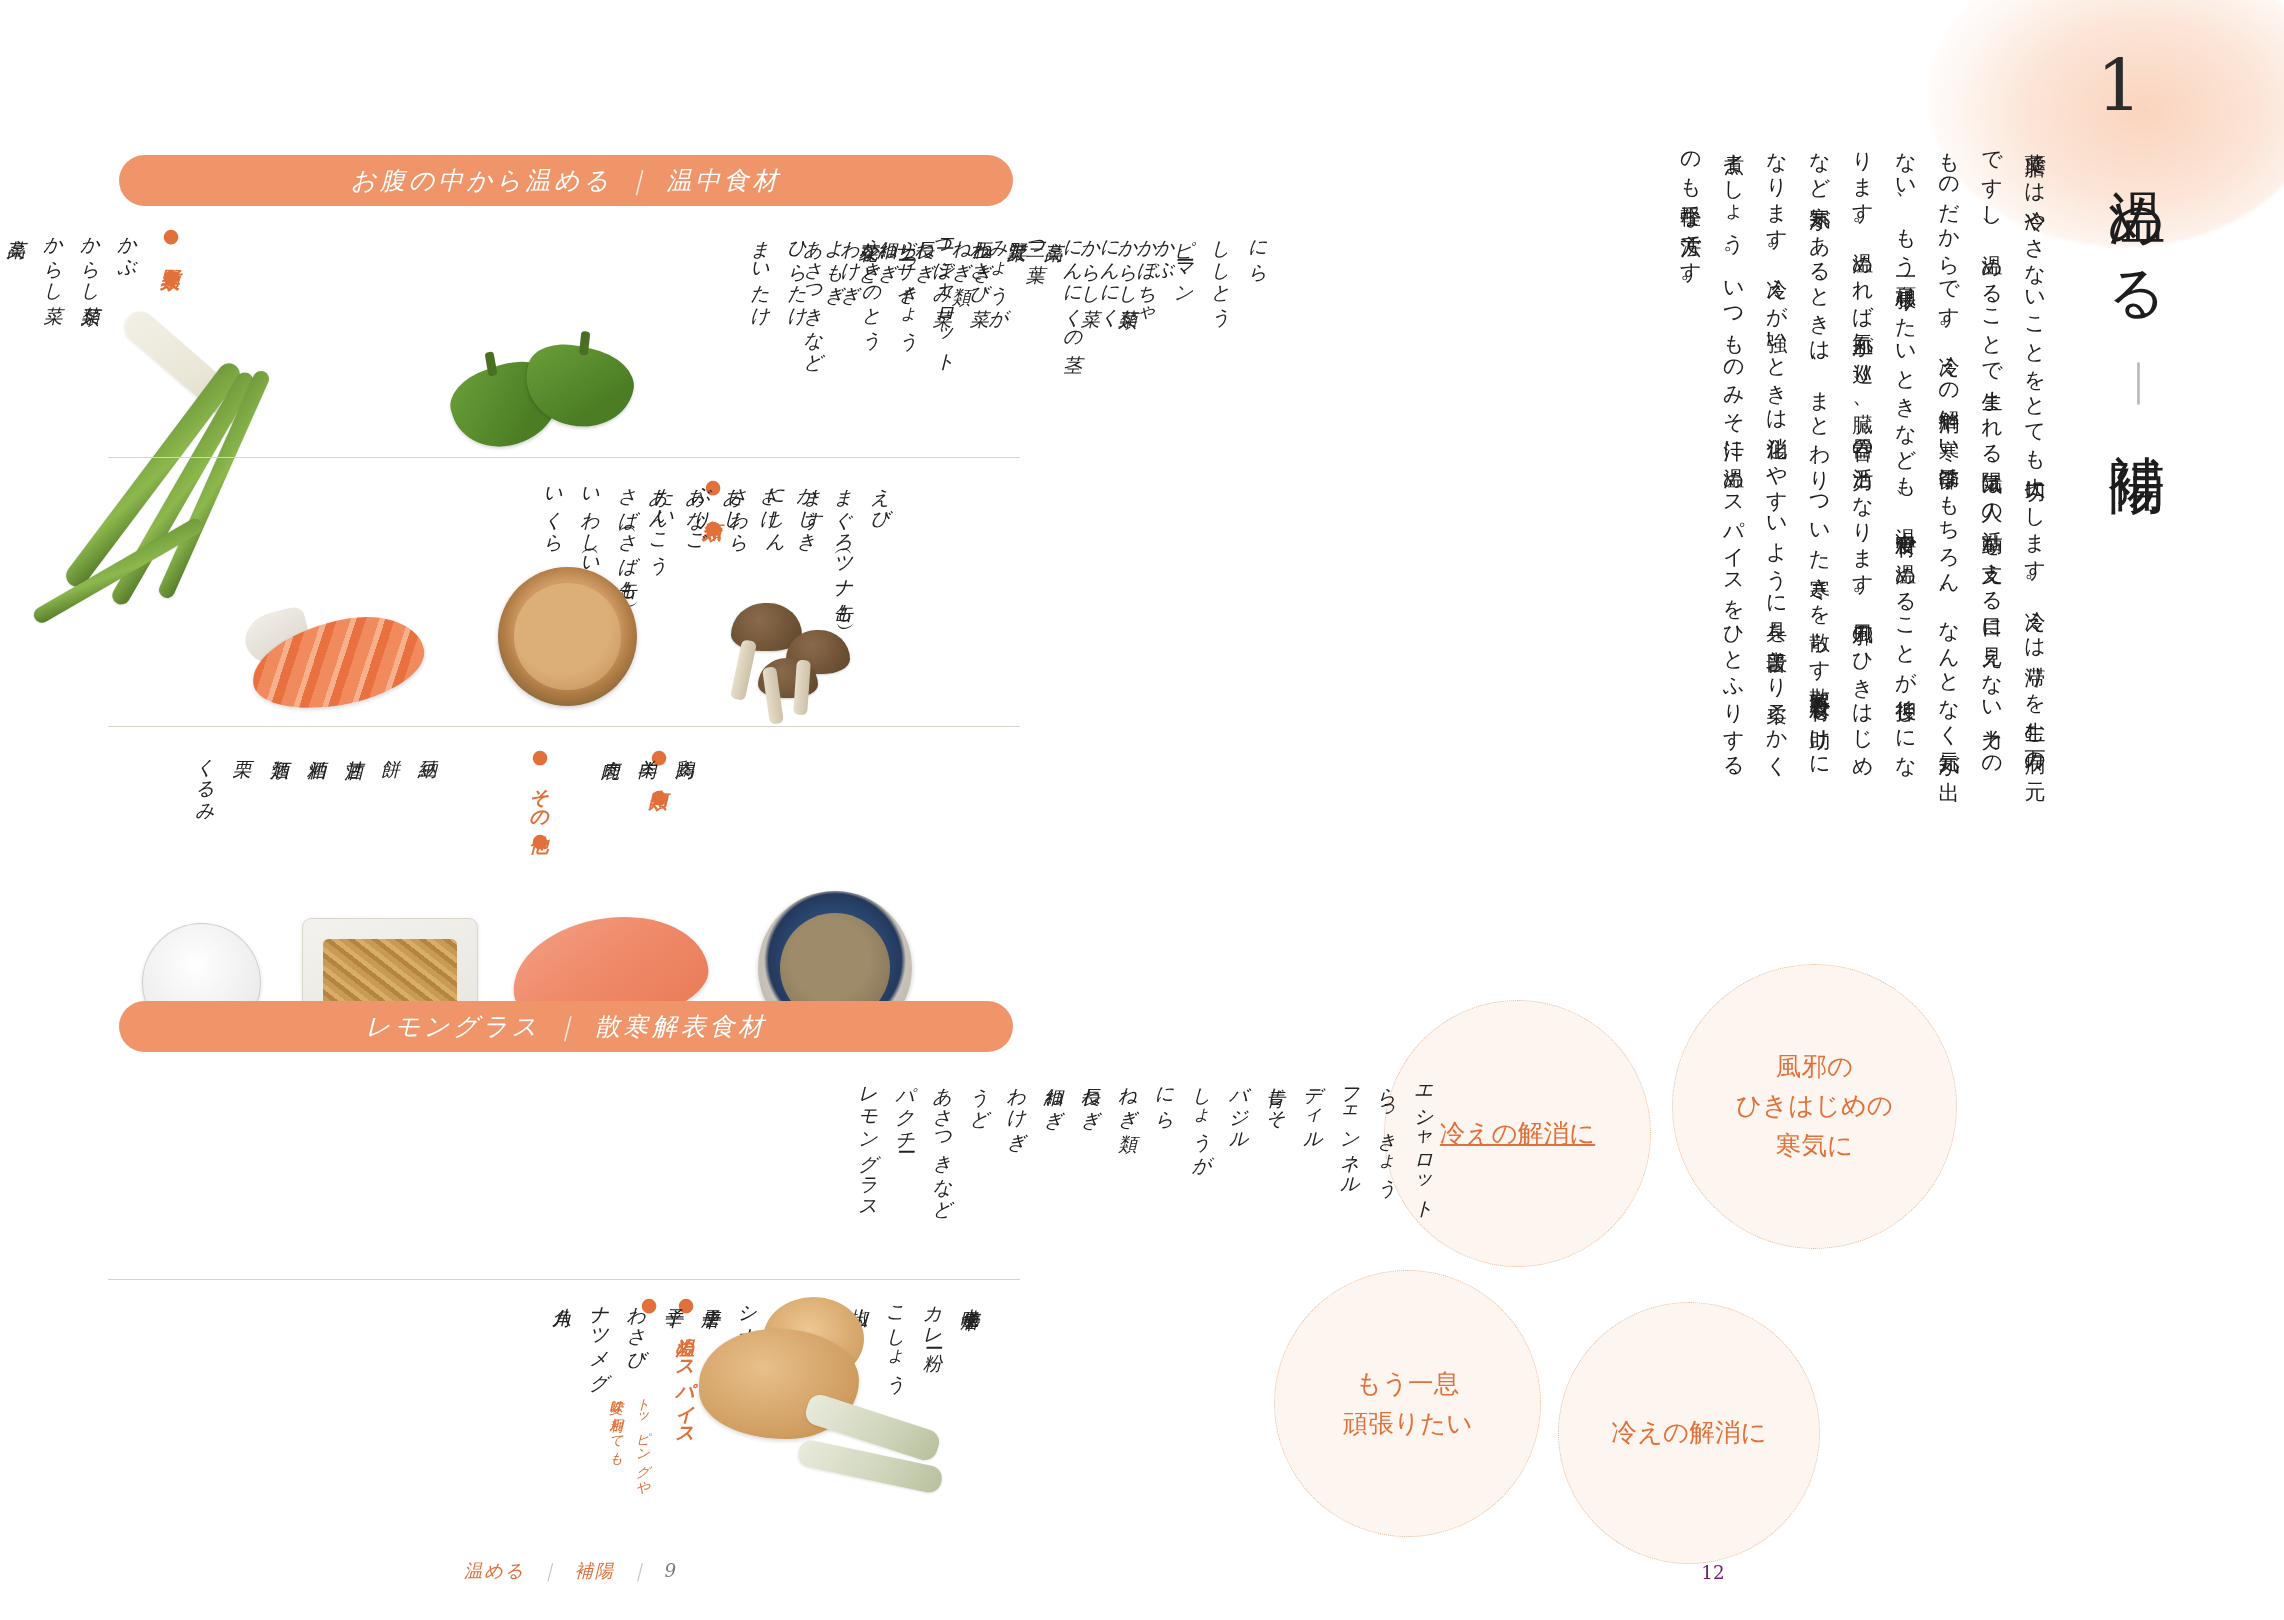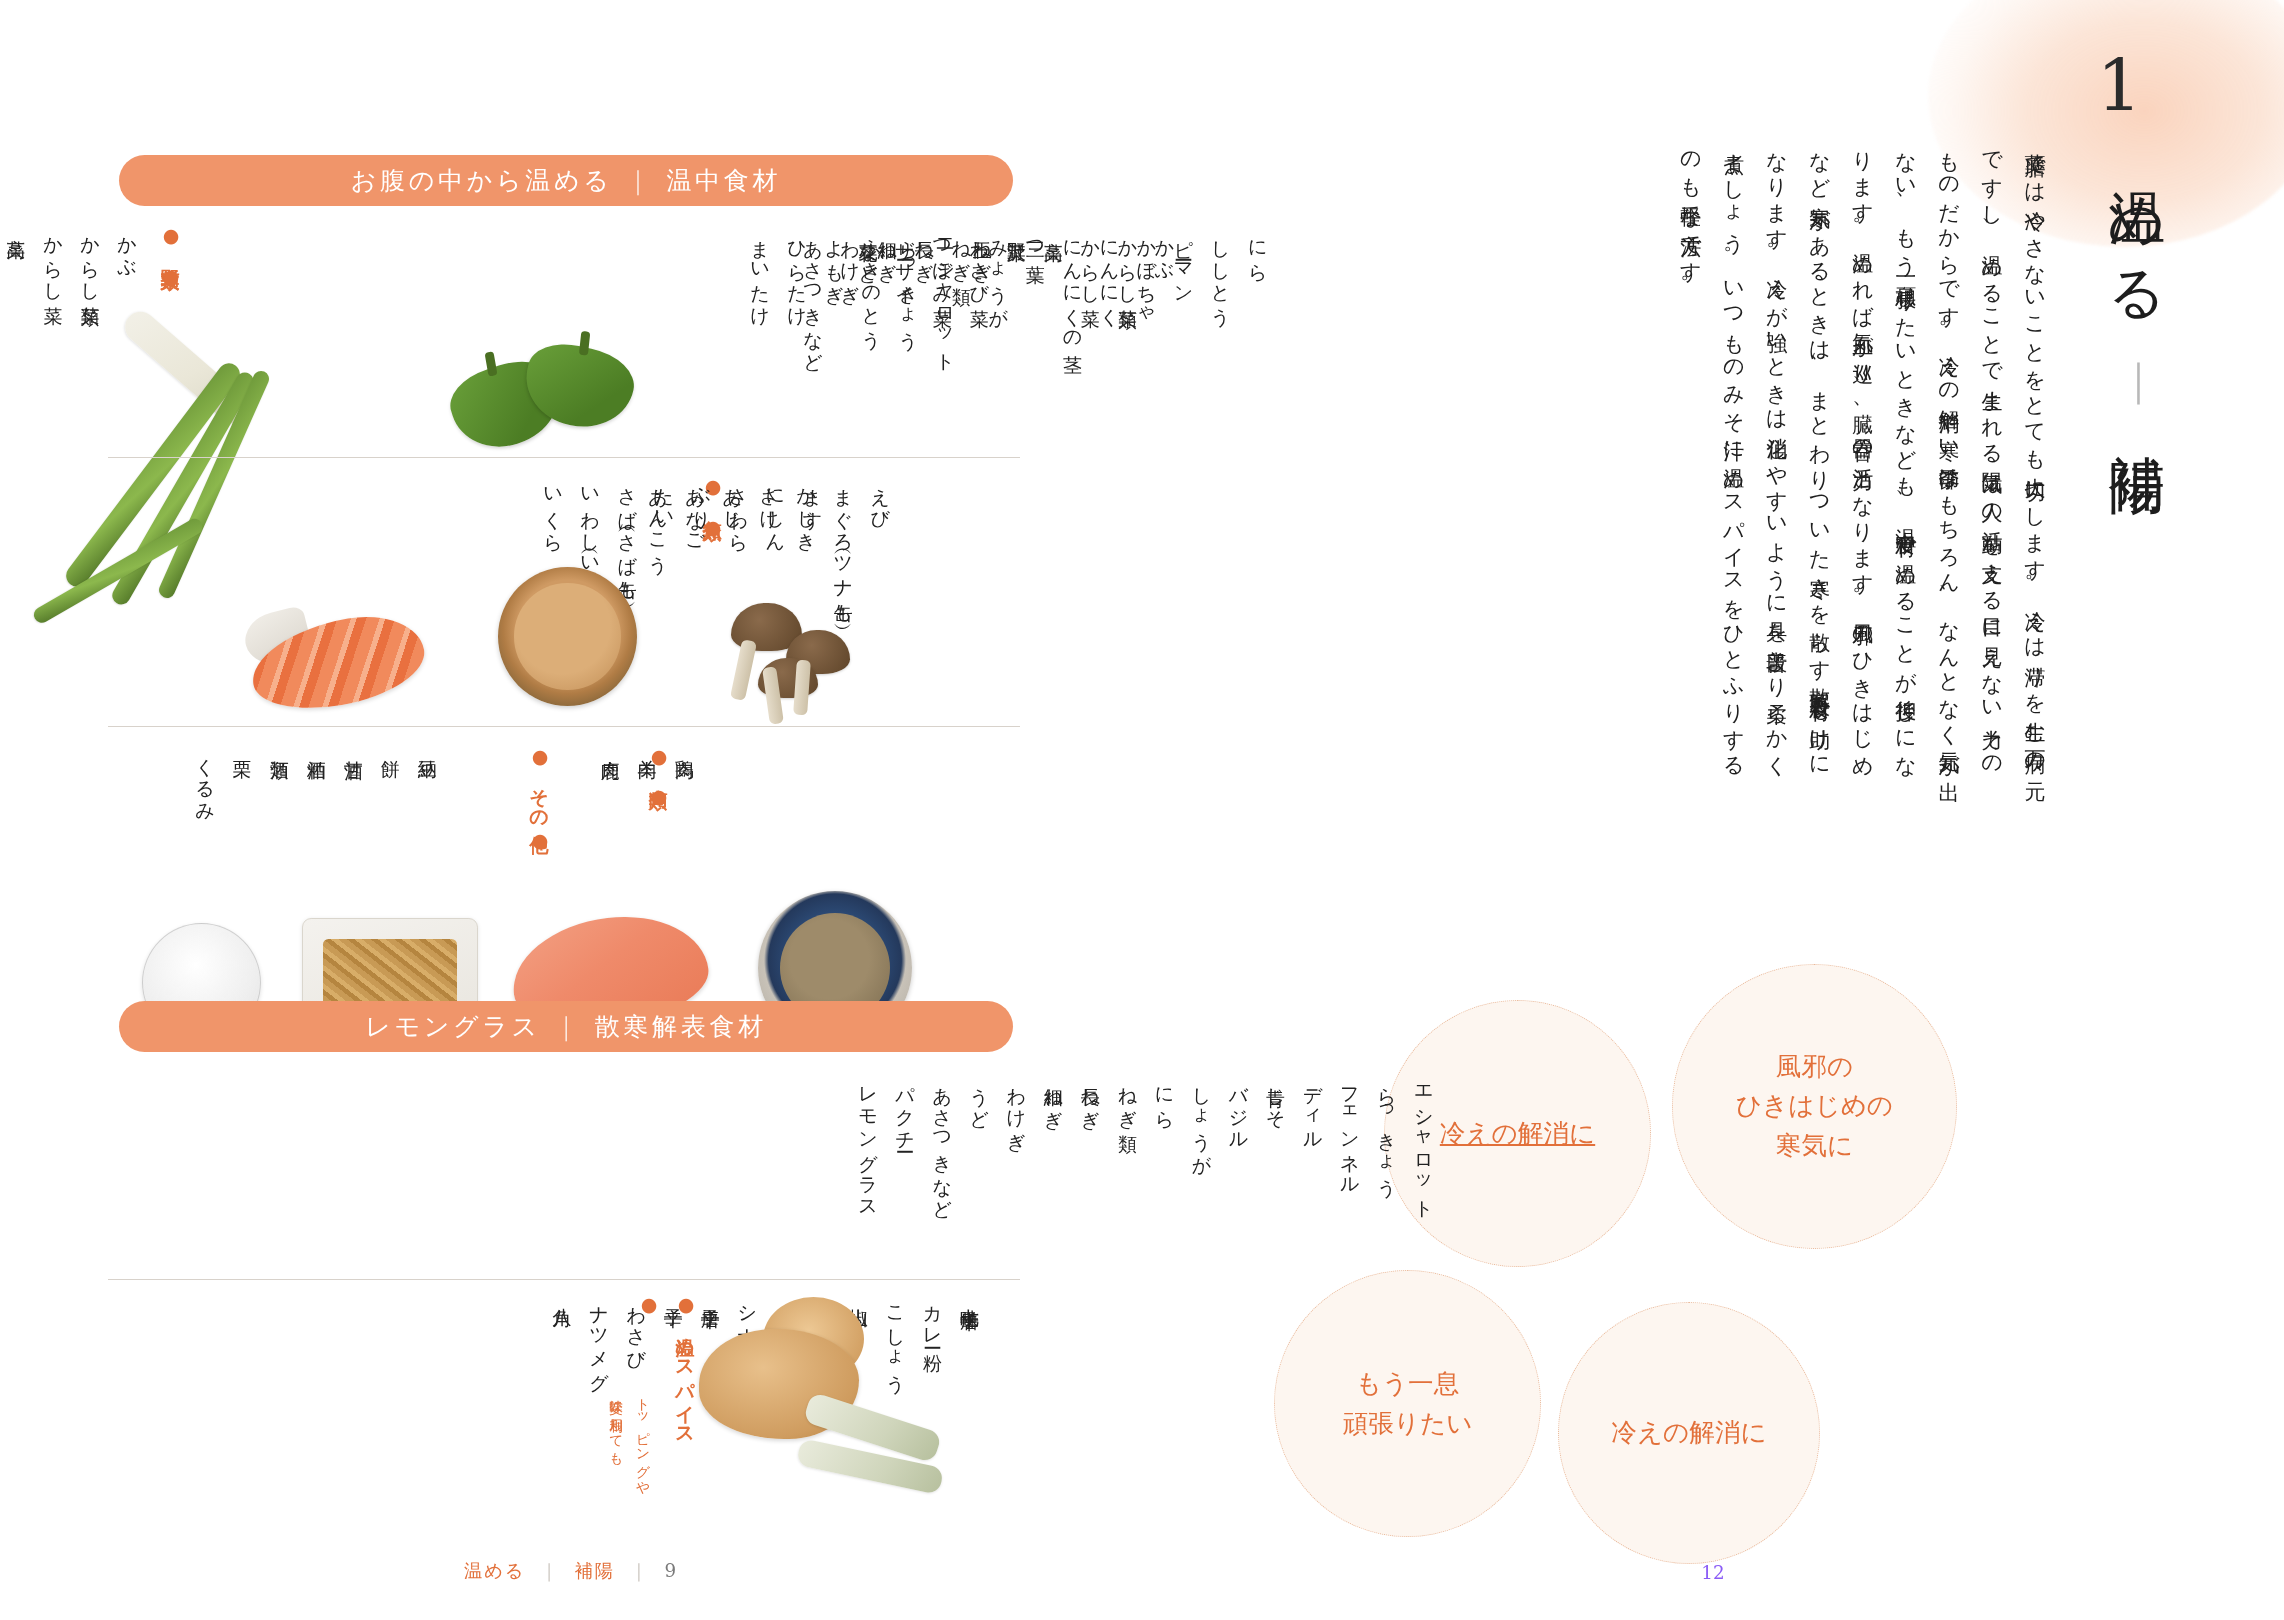--- a/index.html
+++ b/index.html
@@ -58,25 +58,25 @@
     font-family:"DejaVu Serif","Liberation Serif",serif;
     line-height:1.55;
   }
   .c1{left:242px;top:50px;width:265px;height:265px;font-size:25.6px;text-decoration:underline;}
   .c2{left:530px;top:13.7px;width:283px;height:283px;font-size:25.6px;}
   .c3{left:132px;top:320px;width:265px;height:265px;font-size:25.6px;text-align:center;}
   .c4{left:416px;top:352px;width:260px;height:260px;font-size:25.6px;}
 
   .folio-right{
     position:absolute;left:0;right:0;bottom:38px;text-align:center;
-    font-size:18.3px;color:#8b5cf6;font-family:"DejaVu Serif","Liberation Serif",serif;
+    font-size:18.3px;color:#701a75;font-family:"DejaVu Serif","Liberation Serif",serif;
   }
 
   
-  .page-left{position:absolute;left:0;top:0;width:1142px;height:1621px;}
+  .page-left{position:absolute;left:0;top:0;width:1142px;height:1621px;font-style:italic;}
 
   .band{
     position:absolute;left:119px;width:894px;height:51px;
     background:#f0956a;border-radius:25.6px;
     display:flex;align-items:center;justify-content:center;
     color:#ffffff;font-size:25px;letter-spacing:3.7px;
     font-family:"DejaVu Serif","Liberation Serif",serif;
   }
   .band .vbar{margin:0 12.8px;opacity:.8;}
   .band1{top:155px;}

